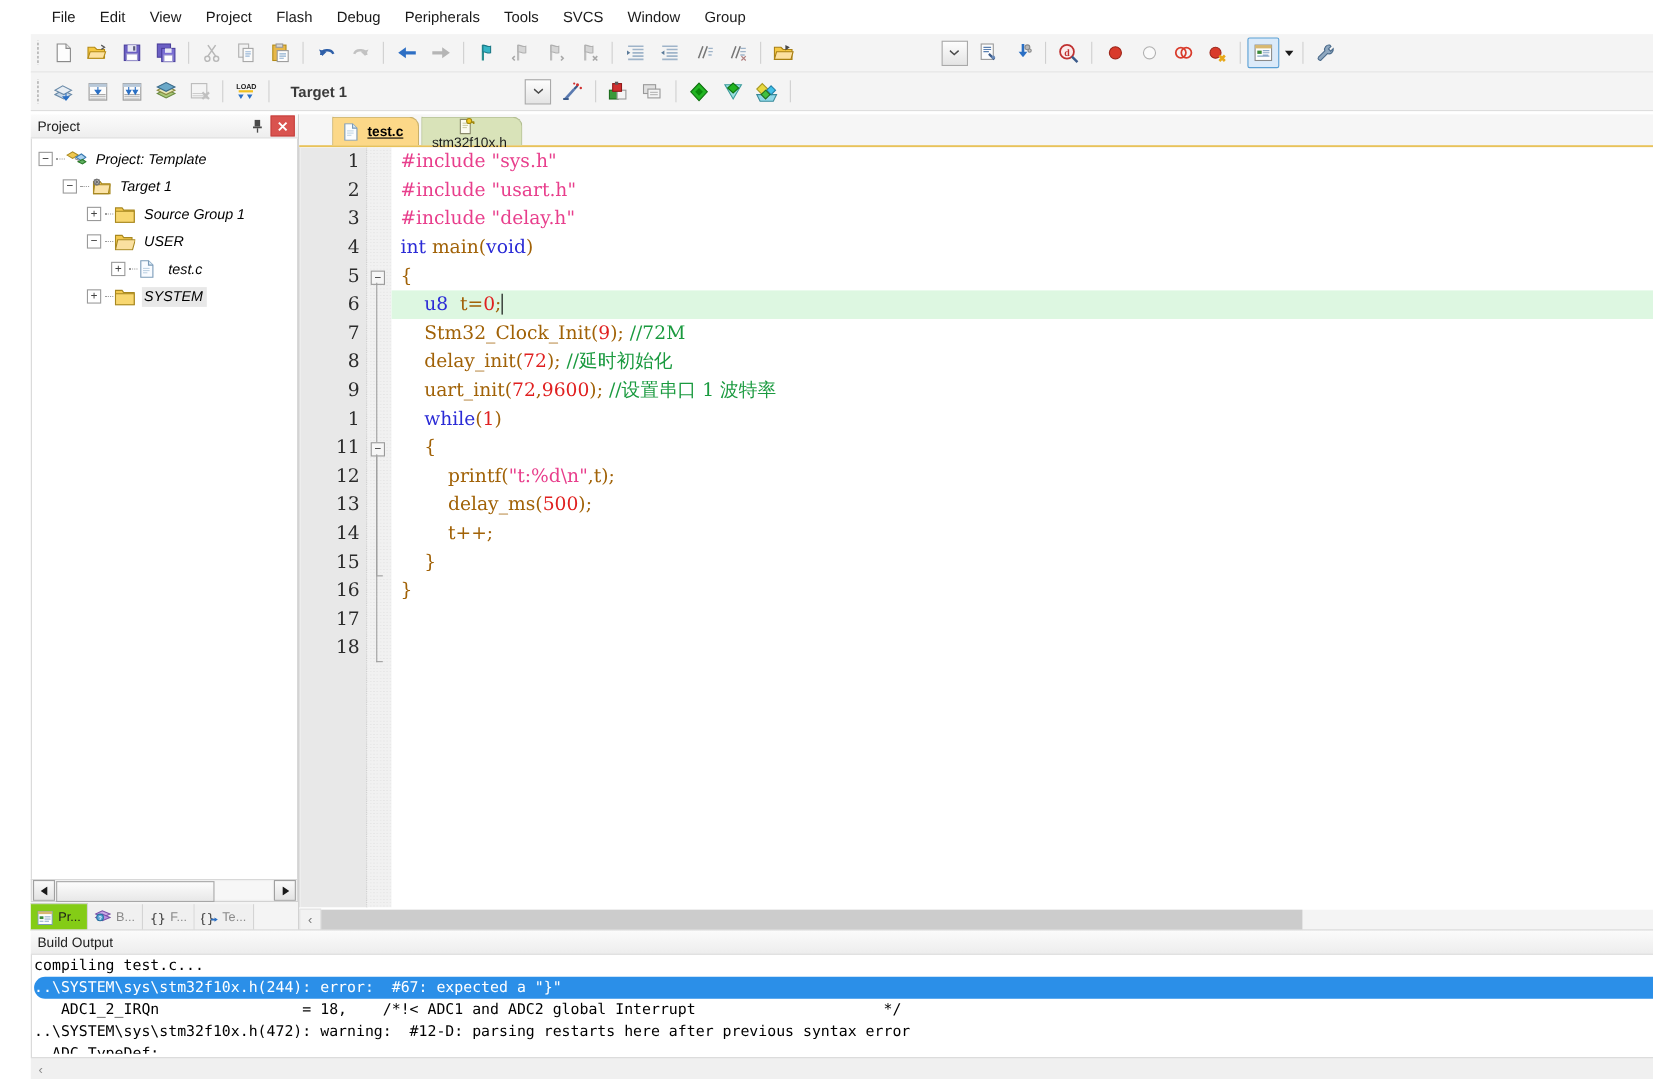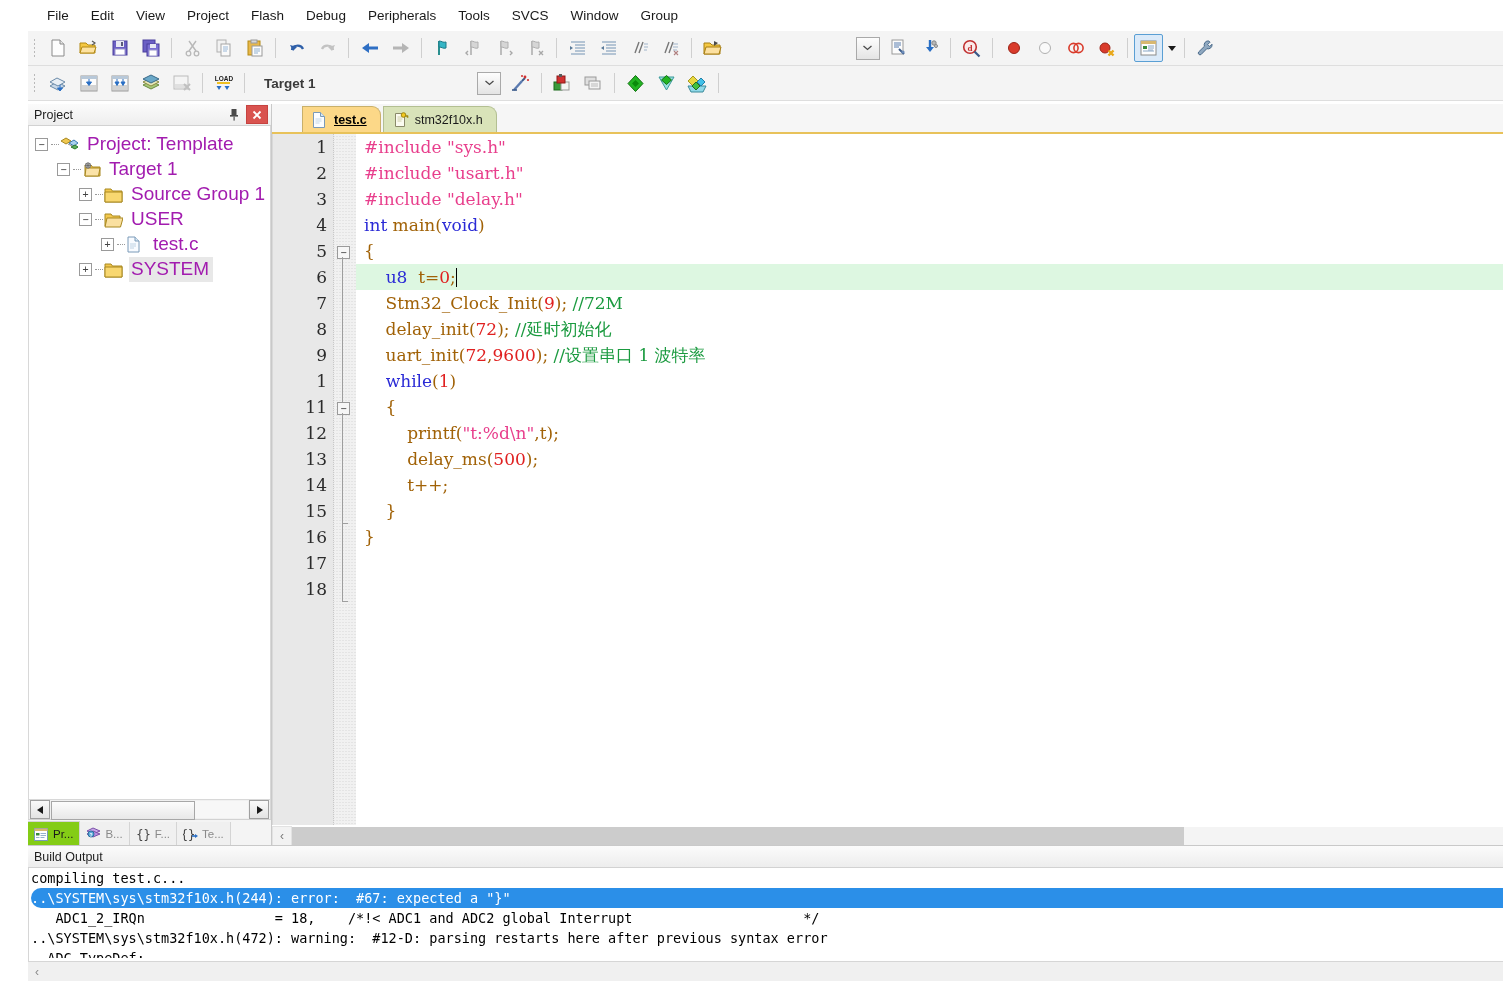--- a/index.html
+++ b/index.html
@@ -77,21 +77,21 @@
     border:1px solid #c64340;
   }
   .close-btn svg{display:block;}
   .tree-wrap{
     flex:1;overflow:hidden;background:#ffffff;position:relative;
     border:1px solid #d8d8d8;border-top:none;border-bottom:none;margin:0;
   }
   .tree{padding:6px 0 0 6px;font-size:13px;}
   .trow{display:flex;align-items:center;height:25px;white-space:nowrap;position:relative;}
   .trow.sel .tlabel{background:#e8e8e8;}
-  .tlabel{padding:1px 4px 2px 2px;color:#a21caf;font-size:19px;}
+  .tlabel{padding:1px 4px 2px 2px;color:#000000;font-size:13px;font-style:italic;}
   .expander{
     width:11px;height:11px;border:1px solid #9a9a9a;background:#fff;
     display:flex;align-items:center;justify-content:center;
     font-size:10px;line-height:9px;color:#444;font-family:"DejaVu Sans Mono",monospace;
     margin-right:3px;flex:0 0 auto;
   }
   .dots{width:8px;height:1px;border-top:1px dotted #9a9a9a;margin-right:1px;flex:0 0 auto;}
   .ticon{width:20px;height:17px;margin-right:5px;flex:0 0 auto;display:flex;align-items:center;}
 
   .proj-hscroll{
@@ -127,21 +127,21 @@
     padding-left:30px;border-bottom:2px solid #e8c25a;position:relative;
   }
   .etab{
     height:25px;display:flex;align-items:center;padding:0 13px 0 9px;
     font-size:12.5px;border:1px solid #c9b06a;border-bottom:none;
     border-radius:0 9px 0 0;margin-right:2px;position:relative;
     transform:skewX(0deg);white-space:nowrap;
   }
   .etab.active{background:#fcd888;color:#000;font-weight:bold;}
   .etab.active .etab-label{text-decoration:underline;}
-  .etab.inactive{background:#d9e3b9;color:#1a1a1a;border-color:#b3bf92;}
+  .etab.inactive{background:#d9e3b9;color:#1a1a1a;border-color:#b3bf92;flex-direction:column;}
   .etab .eicon{width:17px;height:16px;margin-right:5px;display:flex;align-items:center;}
   .code-host{
     flex:1;display:flex;position:relative;overflow:hidden;background:#ffffff;
     border-left:1px solid #d9d9d9;
   }
   .gutter{
     width:60px;background:#e8e8e8;position:relative;flex:0 0 auto;
     border-right:1px dotted #c8c8c8;
   }
   .gutter .ln{

